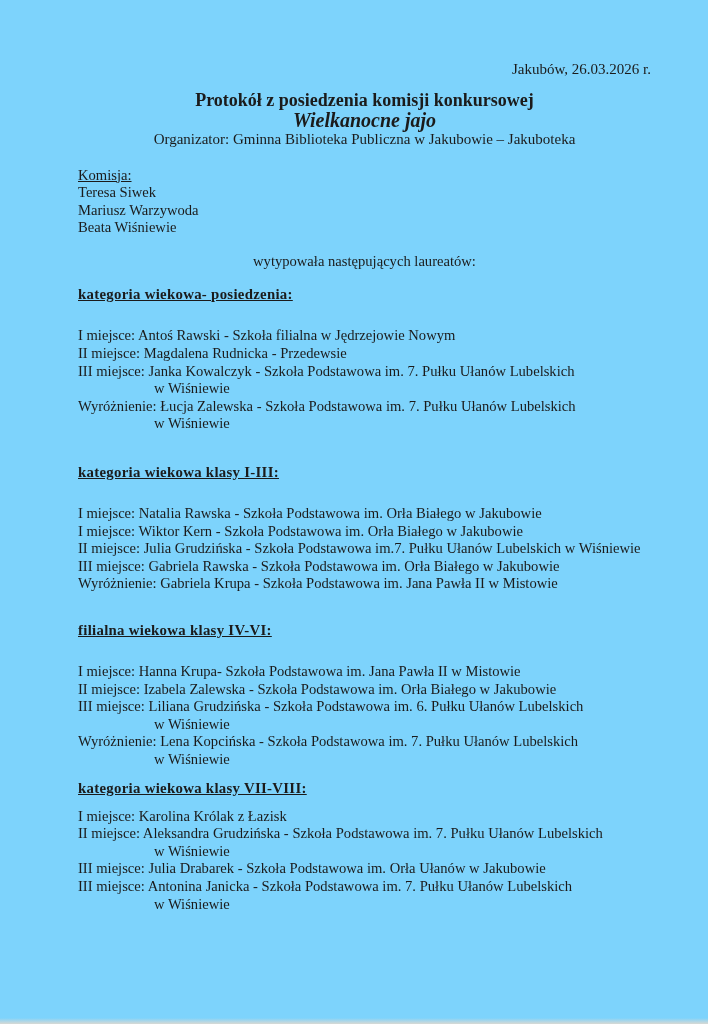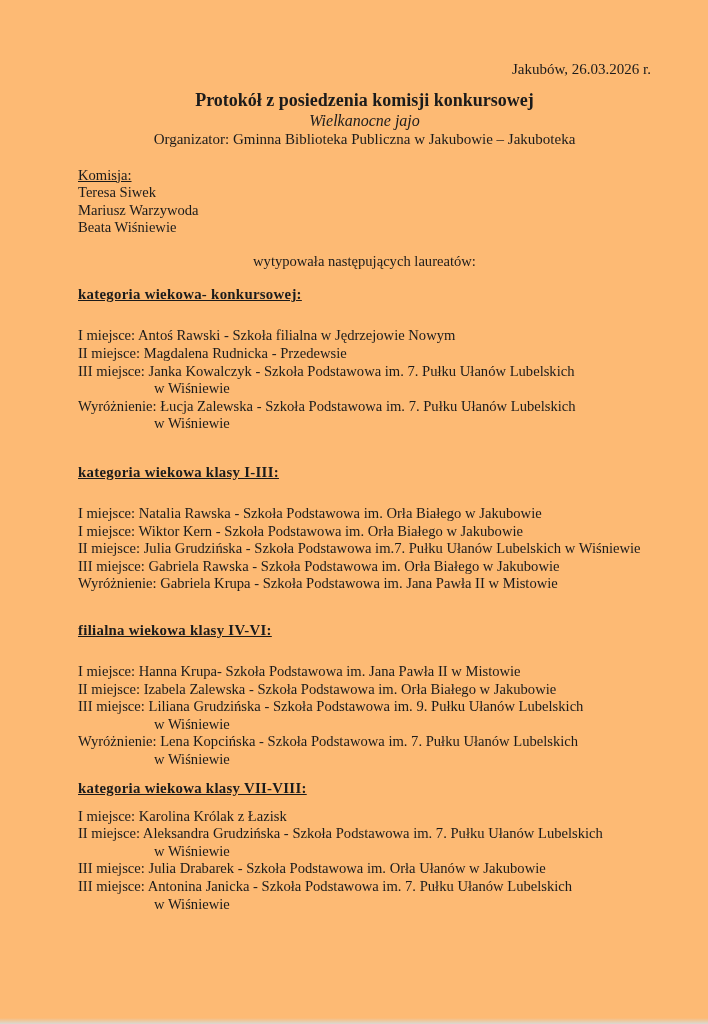--- a/index.html
+++ b/index.html
@@ -9,21 +9,21 @@
     height: 1024px;
     background: #f4f4f1;
     font-family: "Liberation Serif", "DejaVu Serif", serif;
     color: #1b1b1b;
     overflow: hidden;
   }
   .page {
     position: relative;
     width: 708px;
     height: 1024px;
-    background: #fdba74;
+    background: #7dd3fc;
     box-sizing: border-box;
     padding: 60px 57px 0 78px;
   }
   .scan-edge-bottom {
     position: absolute;
     left: 0; right: 0; bottom: 0;
     height: 6px;
     background: linear-gradient(to bottom, rgba(253,253,251,0), #d9d9d3);
   }
   .date-line {
@@ -35,23 +35,23 @@
     text-align: center;
     margin-top: 13px;
   }
   .doc-title {
     font-weight: bold;
     font-size: 18px;
     line-height: 19.5px;
     text-align: center;
   }
   .doc-subtitle {
-    font-weight: normal;
+    font-weight: bold;
     font-style: italic;
-    font-size: 16px;
+    font-size: 20px;
     line-height: 19.5px;
   }
   .organizer-line {
     font-size: 15px;
     line-height: 19.5px;
   }
   .committee { margin-top: 17px; }
   .committee-heading {
     font-size: 14.6px;
     line-height: 17.6px;
@@ -103,21 +103,21 @@
 
   <div class="committee">
     <div class="committee-heading">Komisja:</div>
     <div class="member-line">Teresa Siwek</div>
     <div class="member-line">Mariusz Warzywoda</div>
     <div class="member-line">Beata Wiśniewie</div>
     <div class="intro-line">wytypowała następujących laureatów:</div>
   </div>
 
   <div class="category">
-    <div class="category-heading">kategoria wiekowa- konkursowej:</div>
+    <div class="category-heading">kategoria wiekowa- posiedzenia:</div>
     <div class="entries">
       <div class="entry">
         <span class="lbl">I miejsce:</span>
         <span>Antoś Rawski - Szkoła filialna w Jędrzejowie Nowym</span>
       </div>
       <div class="entry">
         <span class="lbl">II miejsce:</span>
         <span>Magdalena Rudnicka - Przedewsie</span>
       </div>
       <div class="entry">
@@ -165,21 +165,21 @@
       <div class="entry">
         <span class="lbl">I miejsce:</span>
         <span>Hanna Krupa- Szkoła Podstawowa im. Jana Pawła II w Mistowie</span>
       </div>
       <div class="entry">
         <span class="lbl">II miejsce:</span>
         <span>Izabela Zalewska - Szkoła Podstawowa im. Orła Białego w Jakubowie</span>
       </div>
       <div class="entry">
         <span class="lbl">III miejsce:</span>
-        <span>Liliana Grudzińska - Szkoła Podstawowa im. 9. Pułku Ułanów Lubelskich</span>
+        <span>Liliana Grudzińska - Szkoła Podstawowa im. 6. Pułku Ułanów Lubelskich</span>
       </div>
       <div class="cont">w Wiśniewie</div>
       <div class="entry">
         <span class="lbl">Wyróżnienie:</span>
         <span>Lena Kopcińska - Szkoła Podstawowa im. 7. Pułku Ułanów Lubelskich</span>
       </div>
       <div class="cont">w Wiśniewie</div>
     </div>
   </div>
 

